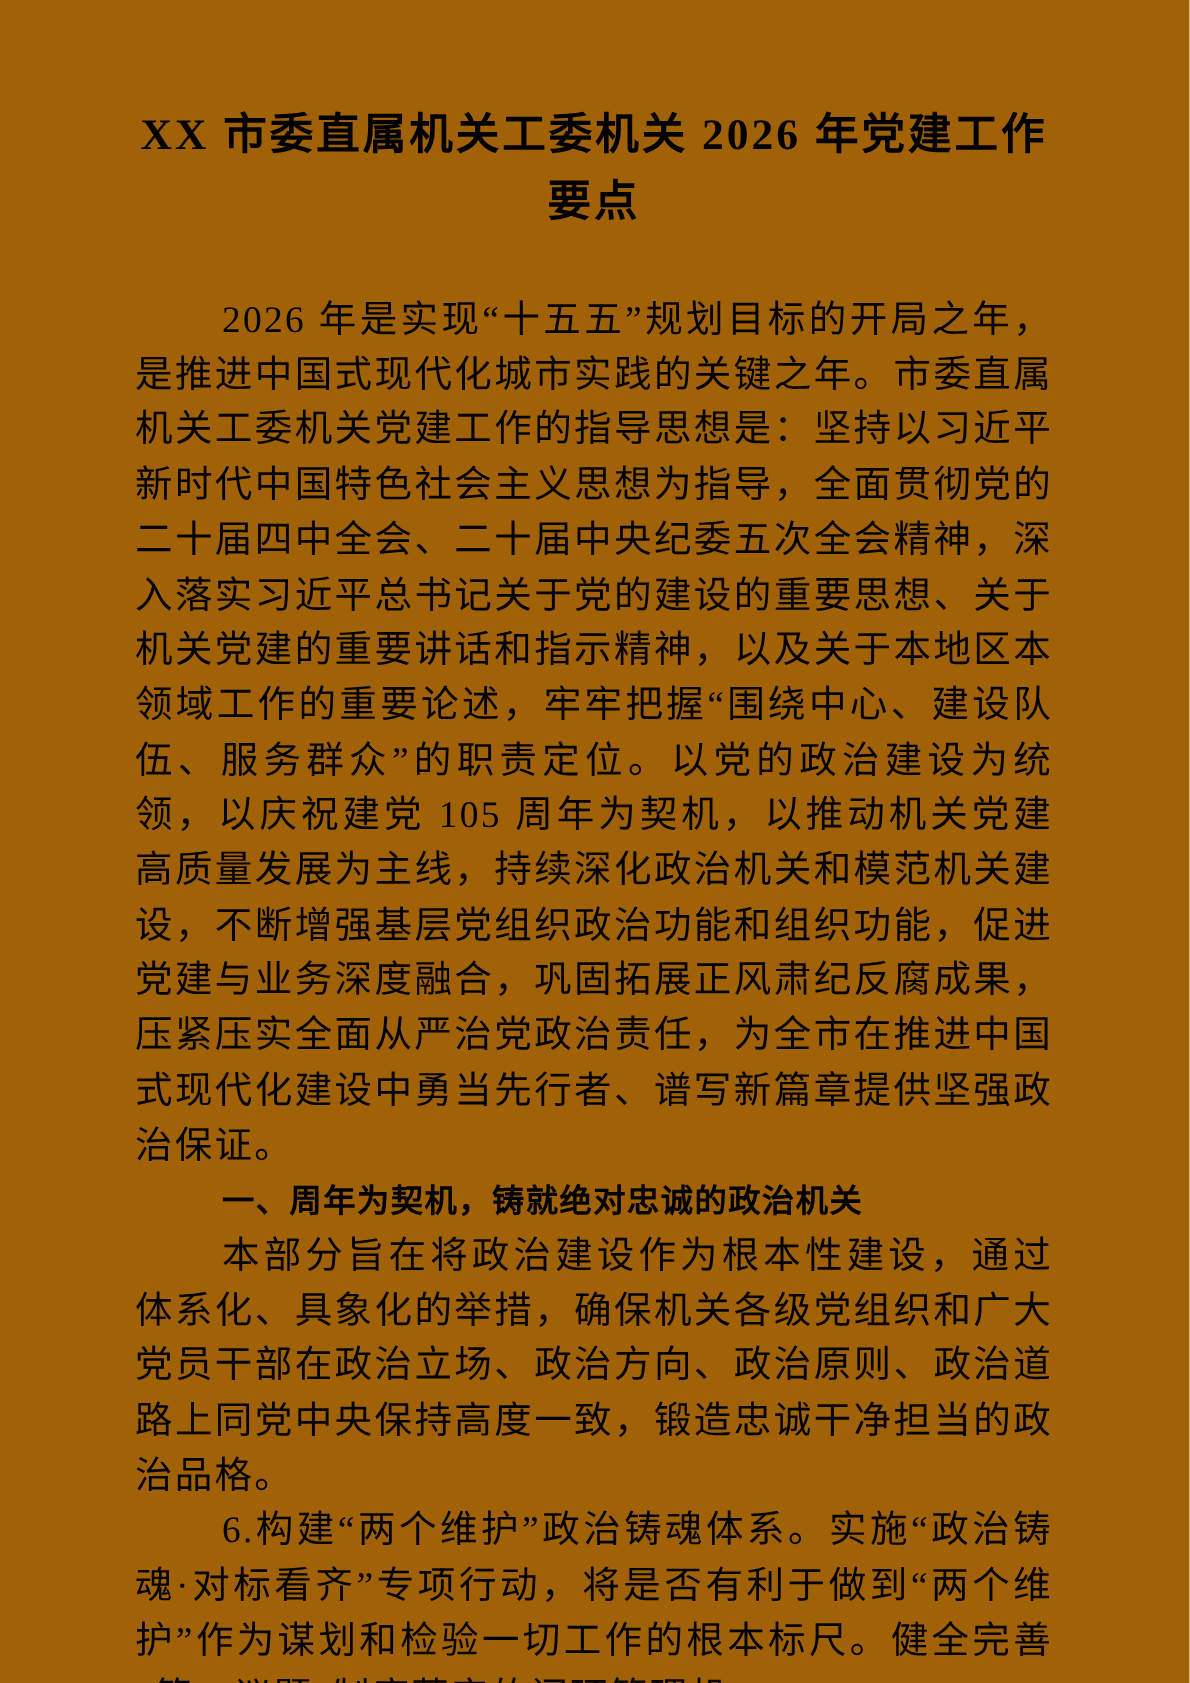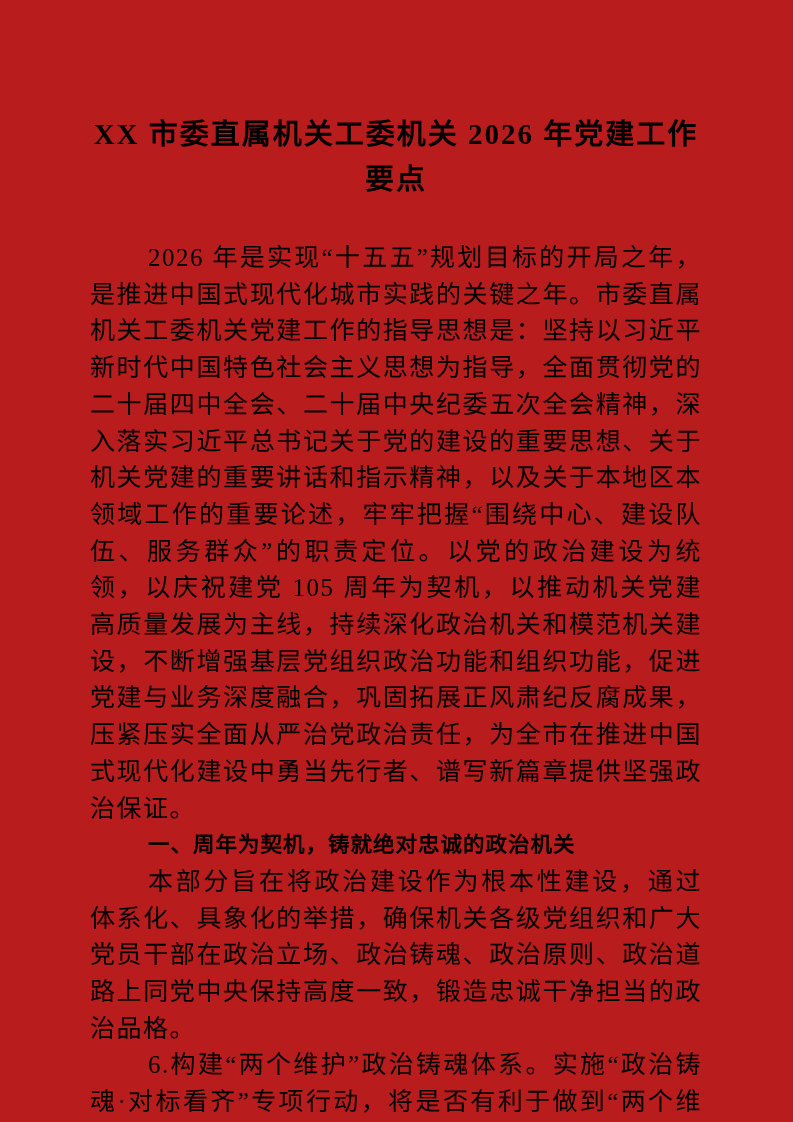--- a/index.html
+++ b/index.html
@@ -4,24 +4,24 @@
 <style>
   html, body {
     margin: 0;
     padding: 0;
     background: #ffffff;
   }
   .page {
     position: relative;
     width: 793px;
     height: 1122px;
-    background: #b91c1c;
+    background: #a16207;
     color: #000000;
     box-sizing: border-box;
-    padding: 112px 91px 0 90px;
+    padding: 68px 91px 0 90px;
     overflow: hidden;
   }
   .doc-title {
     font-family: "Liberation Serif", "DejaVu Serif", serif;
     font-weight: bold;
     font-size: 29px;
     line-height: 45px;
     letter-spacing: 2px;
     text-align: center;
     margin: 0;
@@ -53,16 +53,16 @@
 </head>
 <body>
 
 <div class="page">
   <h1 class="doc-title">XX 市委直属机关工委机关 2026 年党建工作要点</h1>
 
   <p class="body-para first">2026 年是实现“十五五”规划目标的开局之年，是推进中国式现代化城市实践的关键之年。市委直属机关工委机关党建工作的指导思想是：坚持以习近平新时代中国特色社会主义思想为指导，全面贯彻党的二十届四中全会、二十届中央纪委五次全会精神，深入落实习近平总书记关于党的建设的重要思想、关于机关党建的重要讲话和指示精神，以及关于本地区本领域工作的重要论述，牢牢把握“围绕中心、建设队伍、服务群众”的职责定位。以党的政治建设为统领，以庆祝建党 105 周年为契机，以推动机关党建高质量发展为主线，持续深化政治机关和模范机关建设，不断增强基层党组织政治功能和组织功能，促进党建与业务深度融合，巩固拓展正风肃纪反腐成果，压紧压实全面从严治党政治责任，为全市在推进中国式现代化建设中勇当先行者、谱写新篇章提供坚强政治保证。</p>
 
   <h2 class="section-heading">一、周年为契机，铸就绝对忠诚的政治机关</h2>
 
-  <p class="body-para">本部分旨在将政治建设作为根本性建设，通过体系化、具象化的举措，确保机关各级党组织和广大党员干部在政治立场、政治铸魂、政治原则、政治道路上同党中央保持高度一致，锻造忠诚干净担当的政治品格。</p>
+  <p class="body-para">本部分旨在将政治建设作为根本性建设，通过体系化、具象化的举措，确保机关各级党组织和广大党员干部在政治立场、政治方向、政治原则、政治道路上同党中央保持高度一致，锻造忠诚干净担当的政治品格。</p>
 
   <p class="body-para">6.构建“两个维护”政治铸魂体系。实施“政治铸魂·对标看齐”专项行动，将是否有利于做到“两个维护”作为谋划和检验一切工作的根本标尺。健全完善“第一议题”制度落实的闭环管理机</p>
 </div>
 
 </body></html>

